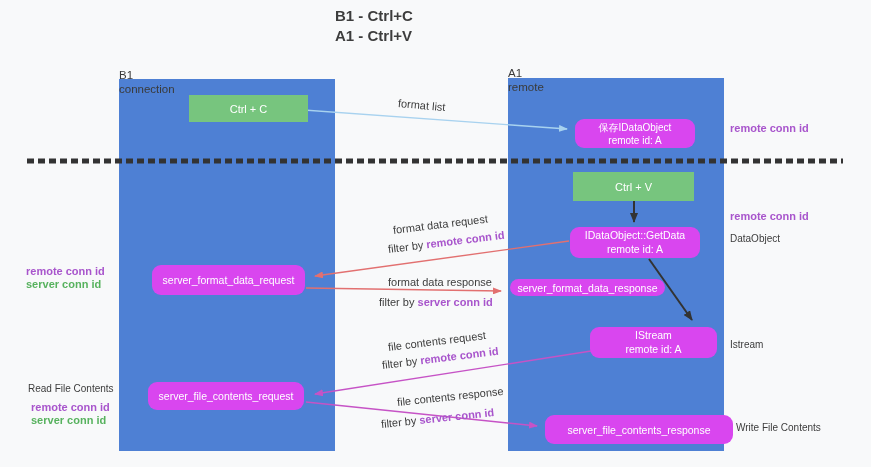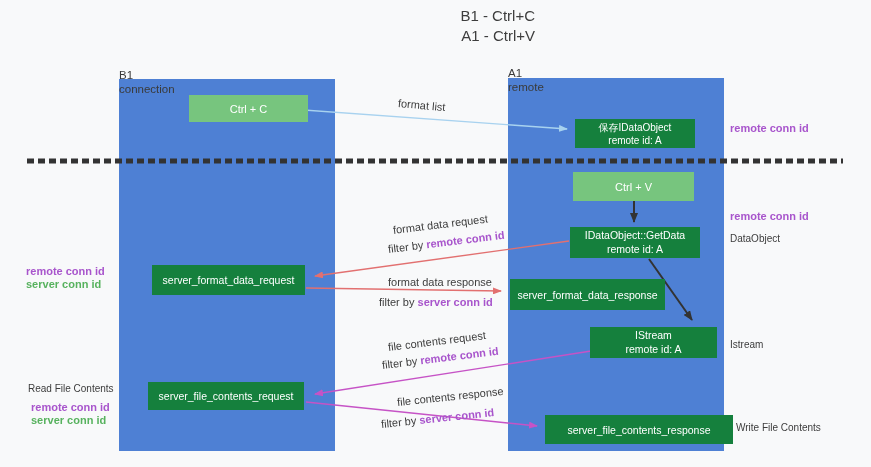--- a/index.html
+++ b/index.html
@@ -1,44 +1,44 @@
 <!DOCTYPE html>
 <html><head>
 <meta charset="utf-8">
 <style>
   html,body{margin:0;padding:0;}
   body{font-family:"Liberation Sans","DejaVu Sans",sans-serif;background:#f8f9fa;}
   .stage{position:relative;width:871px;height:467px;background:#f8f9fa;overflow:hidden;}
 
-  .title{position:absolute;left:335px;top:6px;width:200px;text-align:right;
-         font-size:15px;line-height:1.32;color:#3d3d3d;z-index:4;}
+  .title{position:absolute;left:335px;top:6px;width:200px;text-align:left;
+         font-size:15px;line-height:1.32;color:#3d3d3d;z-index:4;font-weight:bold;}
 
   .lane-header{position:absolute;text-align:left;font-size:11.5px;line-height:1.25;color:#3a3a3a;z-index:4;margin-top:20px;}
   .lane-header.left{left:119px;top:48px;width:216px;}
   .lane-header.right{left:508px;top:46px;width:216px;}
 
   .lane{position:absolute;background:#4e80d4;z-index:1;}
   .lane.left{left:119px;top:79px;width:216px;height:372px;}
   .lane.right{left:508px;top:78px;width:216px;height:373px;}
 
   svg.arrows{position:absolute;left:0;top:0;z-index:2;}
 
   .box{position:absolute;z-index:3;display:flex;flex-direction:column;align-items:center;
        justify-content:center;color:#fff;text-align:center;}
   .box.green{background:#77c57e;font-size:11px;}
-  .box.orange{background:#15803d;}
+  .box.orange{background:#d946ef;border-radius:9px;}
   .box .l1,.box .l2{display:block;line-height:1.3;}
 
   .b-ctrl-c{left:156px;top:95px;width:119px;height:27px;margin-left:33px;}
   .b-save{left:575px;top:119px;width:120px;height:29px;font-size:10px;}
   .b-ctrl-v{left:573px;top:172px;width:121px;height:29px;}
   .b-getdata{left:570px;top:227px;width:130px;height:31px;font-size:10.5px;}
   .b-istream{left:590px;top:327px;width:127px;height:31px;font-size:10.5px;}
   .b-sfdreq{left:152px;top:265px;width:153px;height:30px;font-size:10.5px;}
-  .b-sfdresp{left:510px;top:279px;width:155px;height:31px;font-size:10.5px;}
+  .b-sfdresp{left:510px;top:279px;width:155px;height:17px;font-size:10.5px;}
   .b-sfcreq{left:148px;top:382px;width:156px;height:28px;font-size:10.5px;}
   .b-sfcresp{left:545px;top:415px;width:188px;height:29px;font-size:10.5px;}
 
   .lbl{position:absolute;font-size:10px;color:#3c3c3c;white-space:nowrap;z-index:4;}
   .lbl.bold{font-weight:bold;font-size:11px;}
   .purple{color:#a855cc;font-weight:bold;}
   .greentxt{color:#57b25e;font-weight:bold;}
 
   .conn-ids{position:absolute;font-size:11px;font-weight:bold;line-height:13px;white-space:nowrap;z-index:4;}
 

